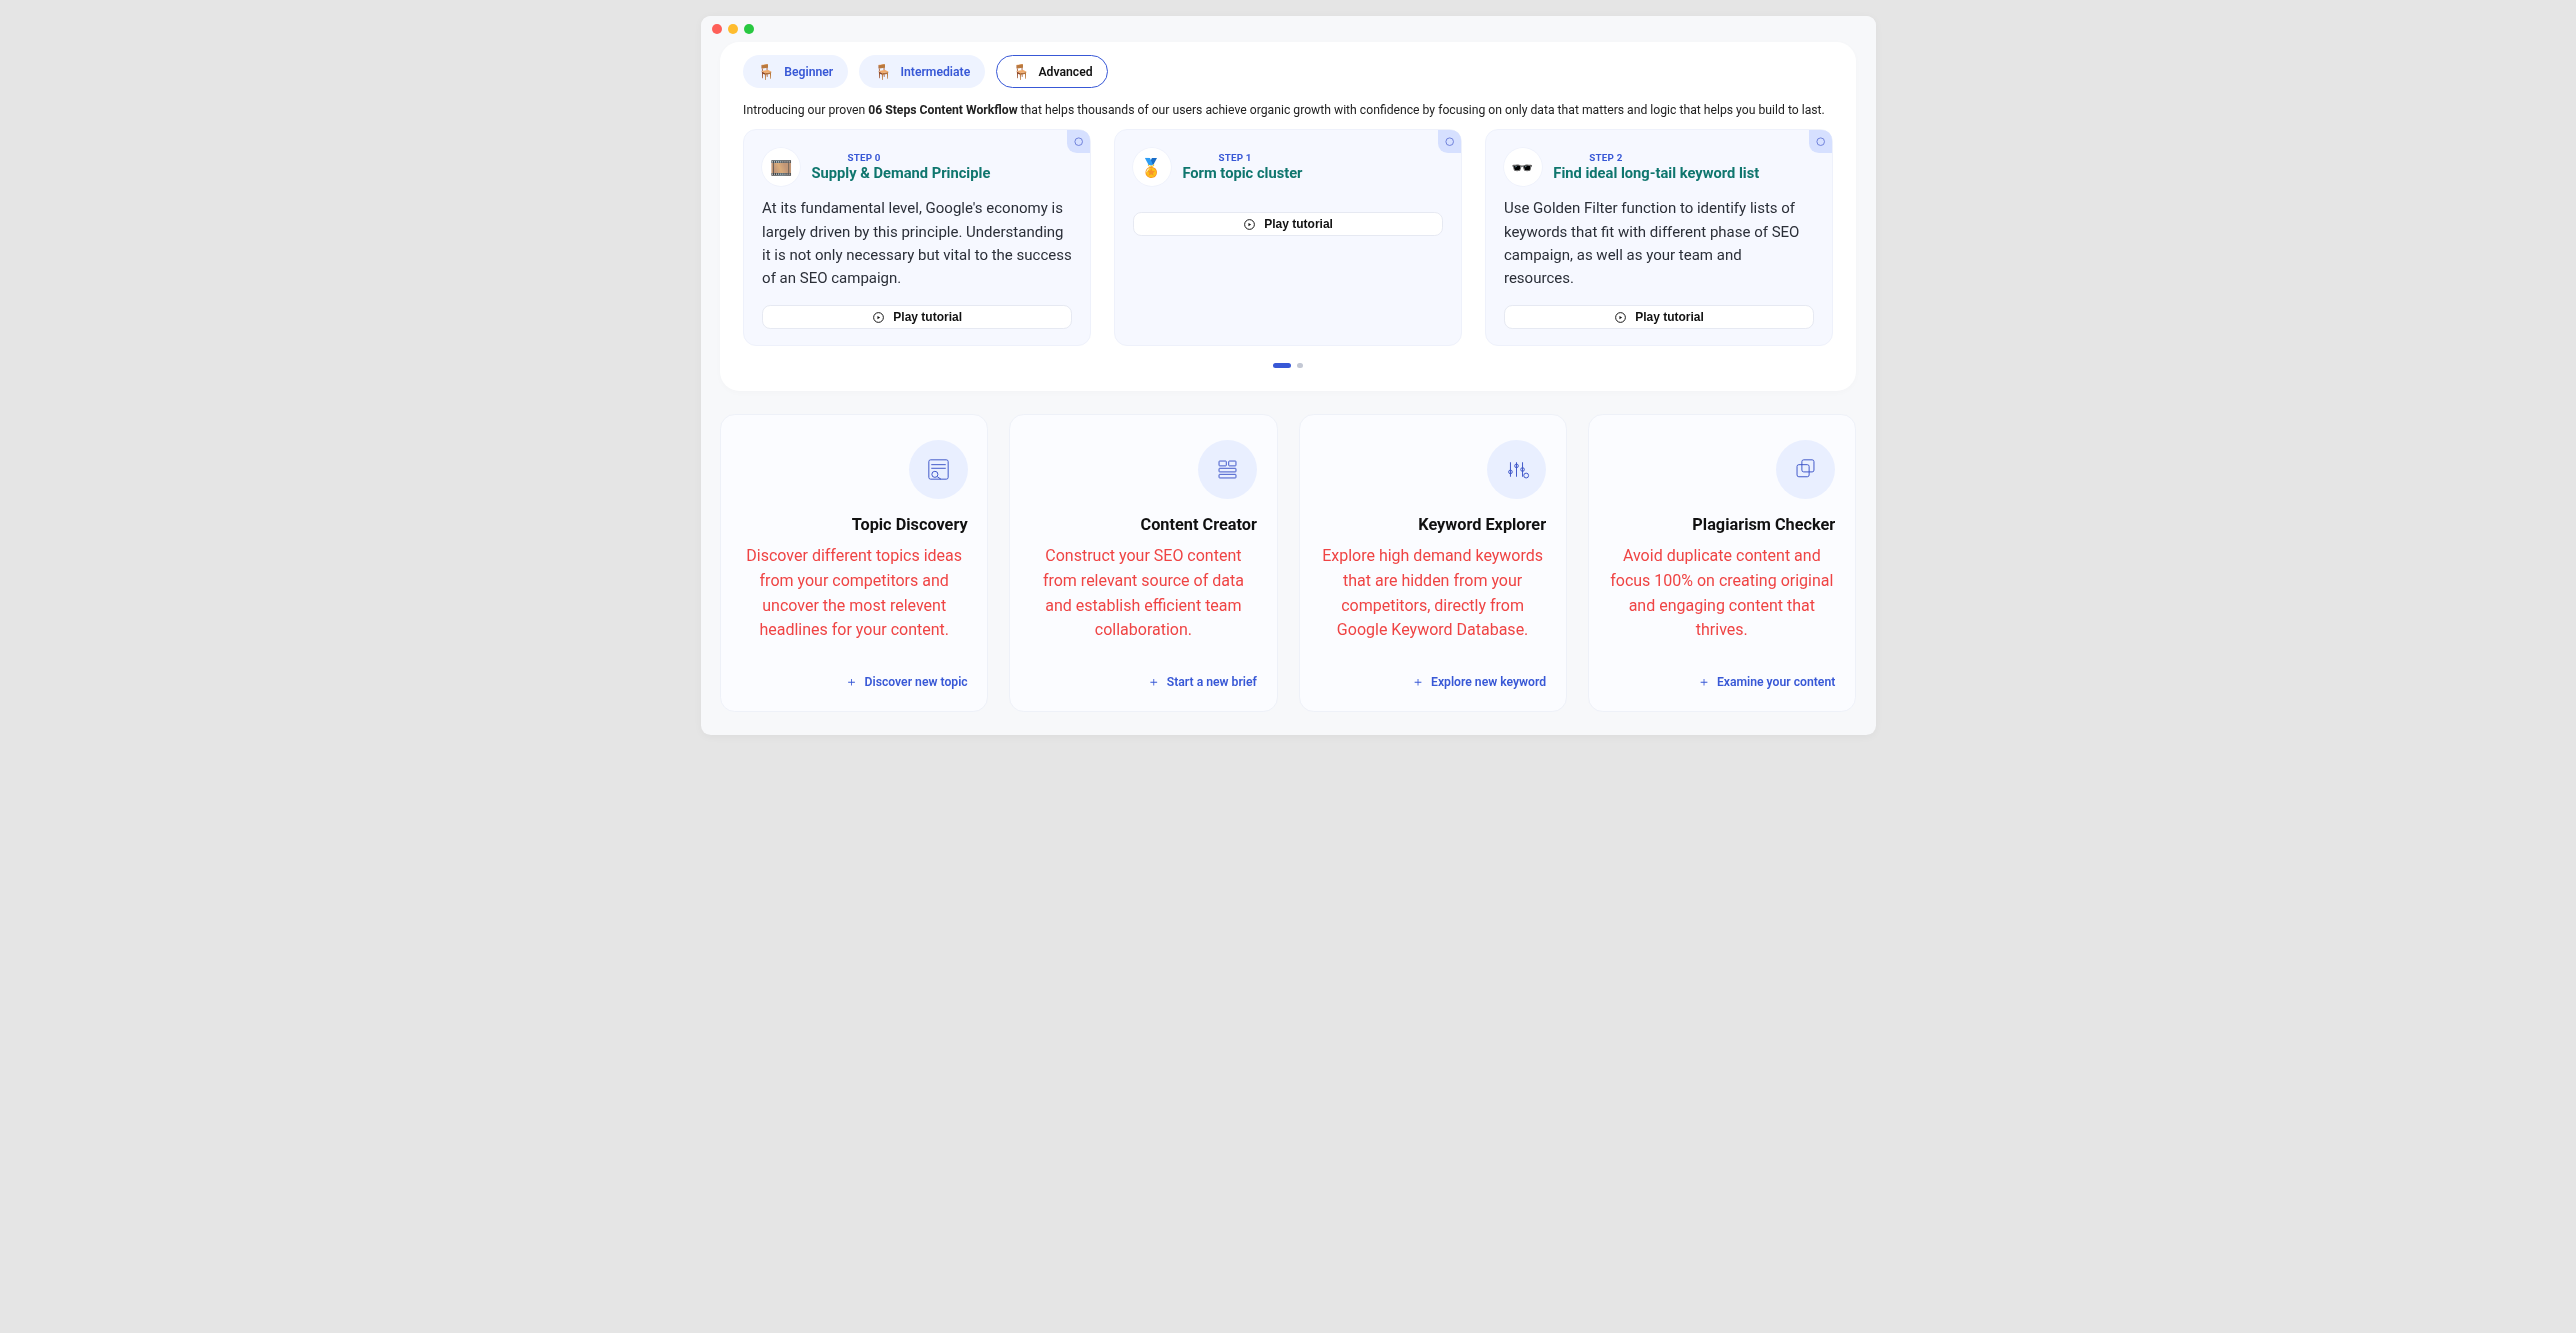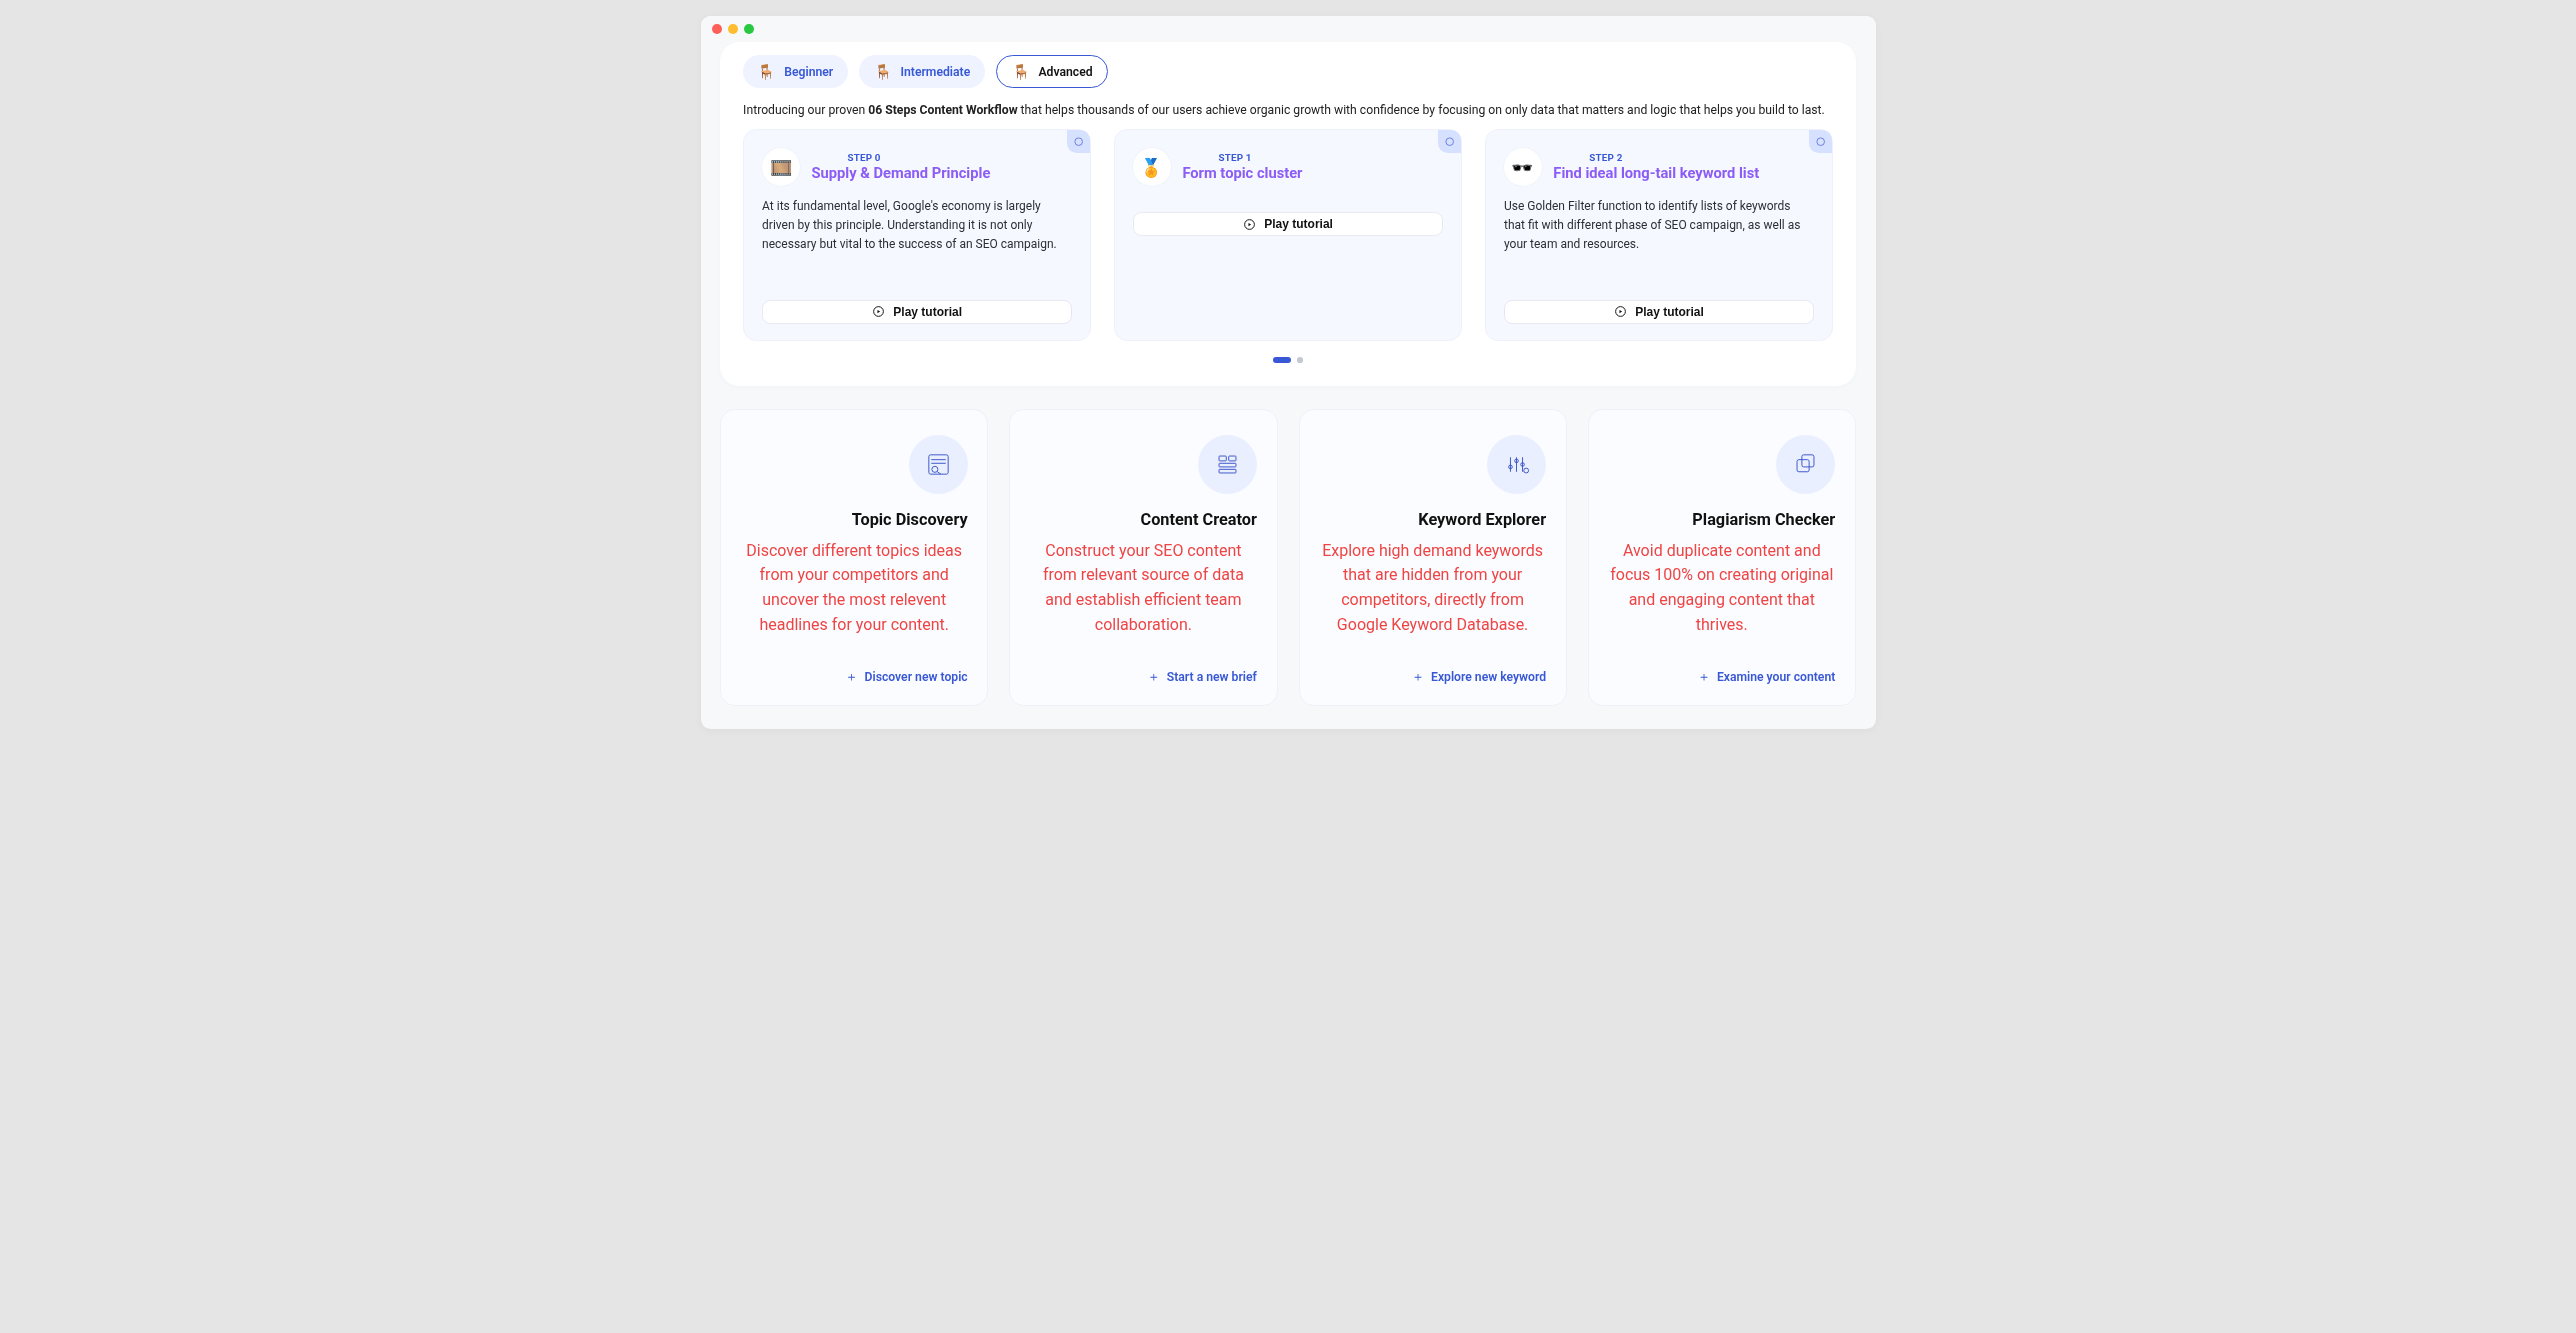--- a/index.html
+++ b/index.html
@@ -89,22 +89,22 @@
   }
   .step-card .corner svg { width:11.4px; height:11.4px; stroke:#6c7dd9; fill:none; stroke-width:2; }
   .step-head { display:flex; gap:11.4px; align-items:center; margin-bottom:11.4px;}
   .step-head .circle {
     width:38px; height:38px; border-radius:50%;
     background:#fff; display:flex; align-items:center; justify-content:center;
     font-size:18px;
     box-shadow:0 0 0 0.8px #eef1fb;
   }
   .step-label { color:#3858d6; font-weight:700; font-size:9.8px; letter-spacing:0.2px;padding-left:36px;}
-  .step-title { font-weight:700; font-size:14.7px; color:#8b5cf6; margin-top:1.6px;}
-  .step-body { color:#2b2f38; font-size:12px; line-height:1.55; flex:1;}
+  .step-title { font-weight:700; font-size:14.7px; color:#0f766e; margin-top:1.6px;}
+  .step-body { color:#2b2f38; font-size:15px; line-height:1.55; flex:1;}
   .play-btn {
     margin-top:14.7px;
     background:#fff;
     border:0.8px solid #e6e9f2;
     border-radius:8.2px;
     display:flex; align-items:center; justify-content:center; gap:8.2px;
     padding:4px 0;
     font-weight:600;
     color:#111;
     cursor:pointer;

